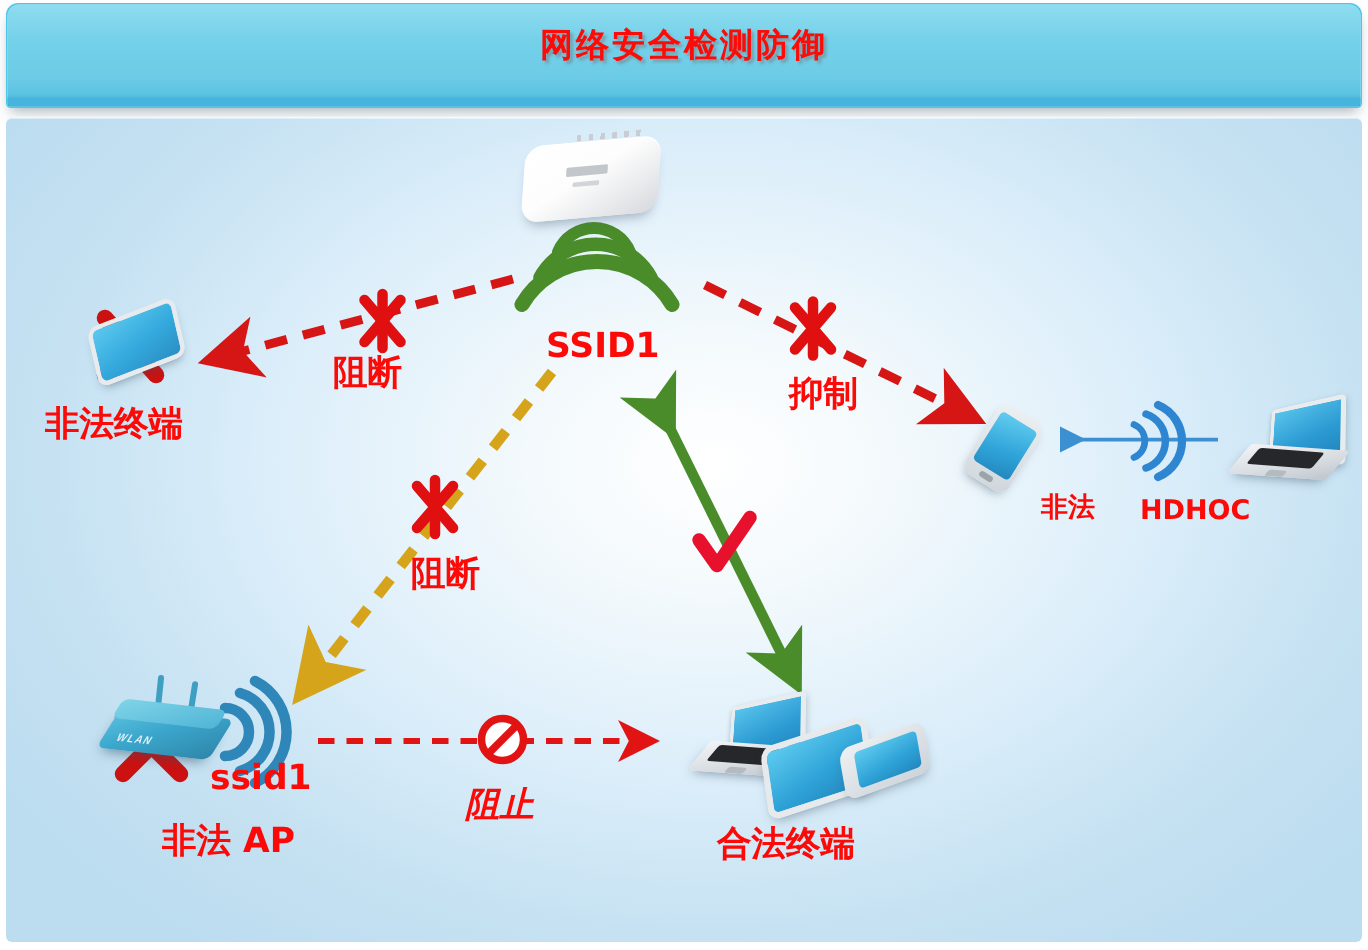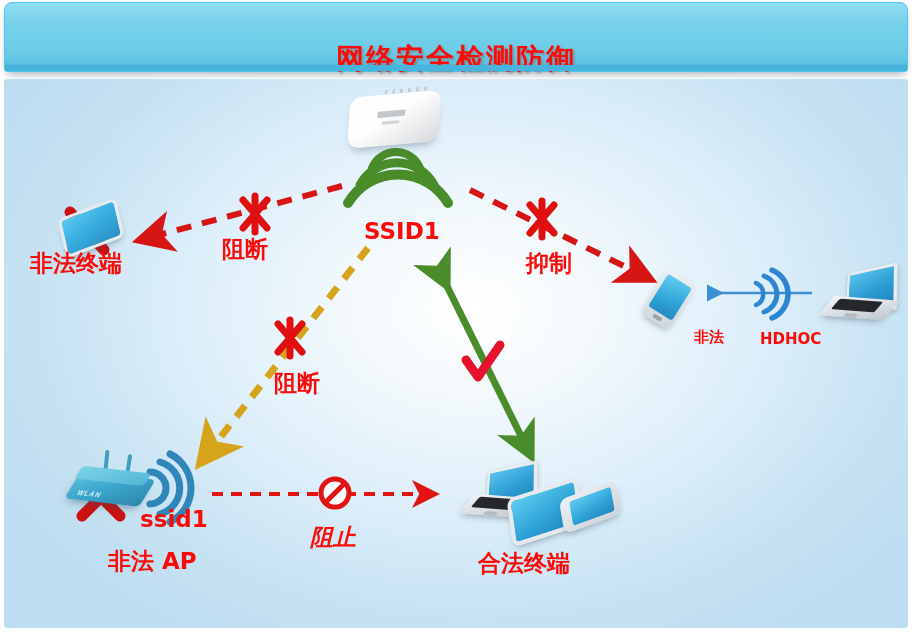--- a/index.html
+++ b/index.html
@@ -18,25 +18,24 @@
     box-shadow:0 5px 9px -3px rgba(90,110,125,.55);
     border:1px solid #4ec6e8;
     box-sizing:border-box;
   }
   #header:after{
     content:"";position:absolute;left:0;right:0;bottom:0;height:6px;
     background:#46b4dd;border-radius:0 0 3px 3px;
   }
   #header-title{
     position:absolute;left:0;right:0;top:12px;text-align:center;
-    font-size:28px;font-weight:bold;color:#fd0b08;
+    font-size:22px;font-weight:bold;color:#fd0b08;
     letter-spacing:2px;
     text-shadow:2px 2px 2px rgba(120,120,120,.55);
     font-family:"DejaVu Sans","Liberation Sans",sans-serif;
-    margin-top:25px;
   }
 
   
   #panel{
     position:absolute;left:4px;top:78px;width:904px;height:550px;
     border-radius:4px;
     background:
       radial-gradient(ellipse 560px 400px at 52% 42%, #ffffff 0%, #f3f9fc 22%, #dceefa 52%, #c6e2f2 78%, #bcdcf0 100%);
     box-shadow:inset 0 1px 0 rgba(255,255,255,.8);
     overflow:hidden;
@@ -44,21 +43,21 @@
 
   
   #vec{position:absolute;left:0;top:0;width:912px;height:633px;pointer-events:none;}
 
   
   .lbl{
     position:absolute;color:#fb0a07;font-weight:bold;
     font-family:"DejaVu Sans","Liberation Sans",sans-serif;
     white-space:nowrap;line-height:1;
   }
-  .lbl.sm{font-size:15px;}
+  .lbl.sm{font-size:18px;}
   .lbl.md{font-size:23px;}
 
   
   .dev{position:absolute;}
 
   
   #ap{
     left:348px;top:88px;width:98px;height:60px;
     transform:rotate(-8deg);
   }
@@ -337,21 +336,21 @@
   <div id="tablet-legit" class="dev">
     <div class="scr"></div>
   </div>
 
   <div id="phone-legit" class="dev">
     <div class="scr"></div>
   </div>
 
   <div class="lbl md" style="left:364px;top:220px;">SSID1</div>
 
-  <div class="lbl md" style="left:30px;top:252px;">非法终端</div>
+  <div class="lbl md" style="left:30px;top:272px;">非法终端</div>
 
   <div class="lbl md" style="left:222px;top:238px;">阻断</div>
 
   <div class="lbl md" style="left:526px;top:252px;">抑制</div>
 
   <div class="lbl md" style="left:274px;top:372px;">阻断</div>
 
   <div class="lbl md" style="left:310px;top:526px;font-style:italic;">阻止</div>
 
   <div class="lbl sm" style="left:694px;top:330px;">非法</div>

